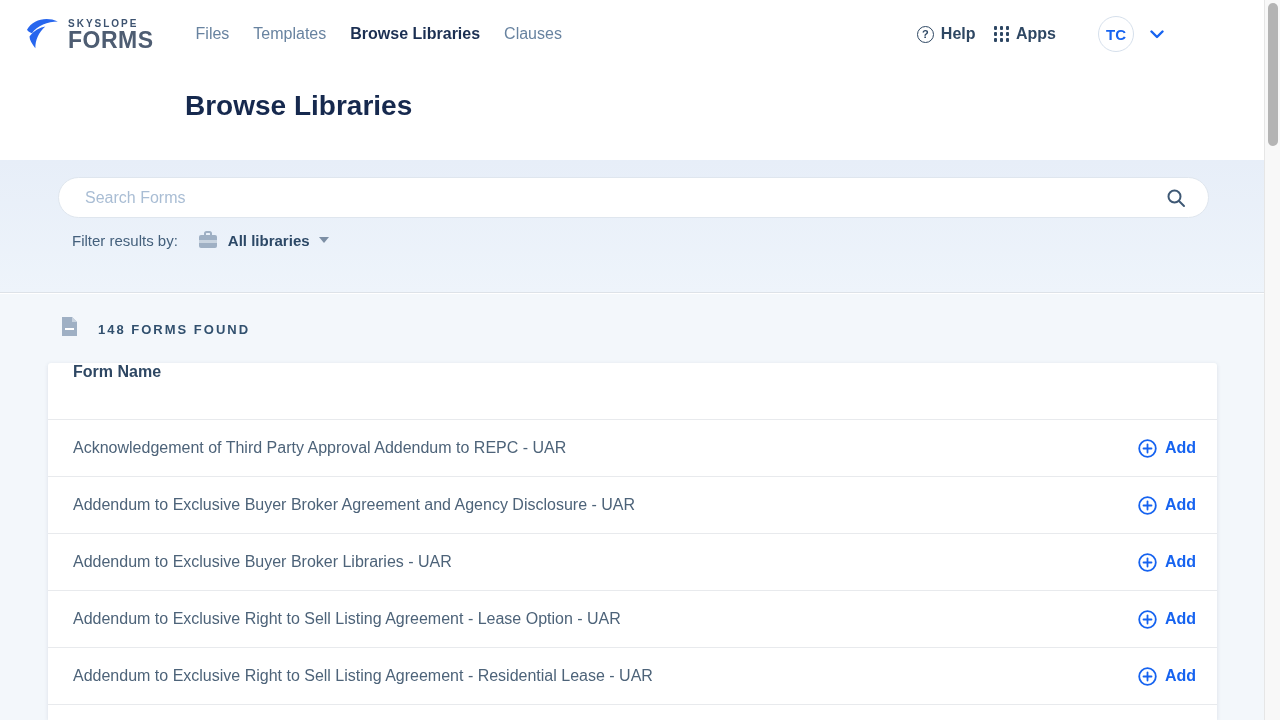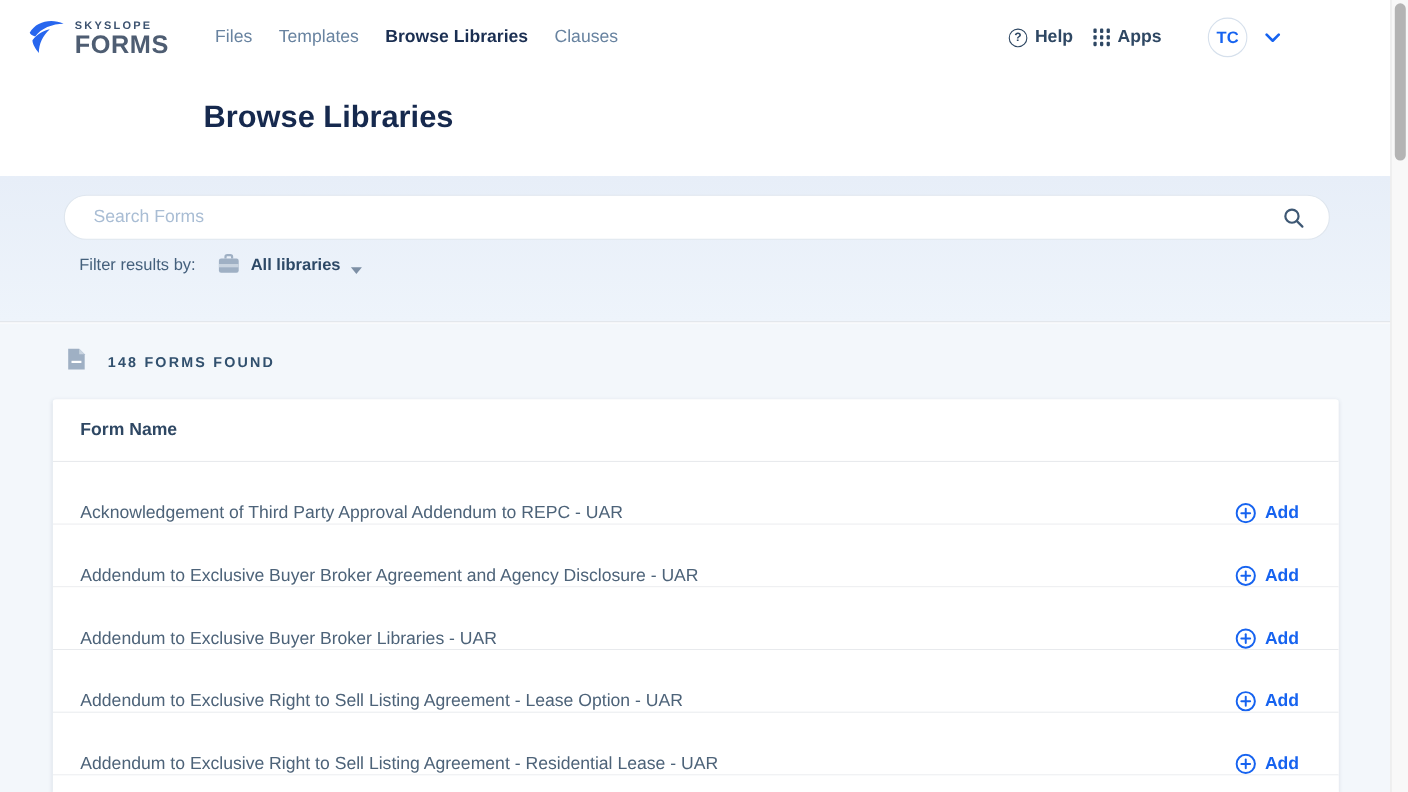--- a/index.html
+++ b/index.html
@@ -33,36 +33,36 @@
 
   
   .search-section { position:absolute; left:0; top:160px; width:1264px; height:133px;
     background:linear-gradient(#e7eef8,#eef4fb); border-bottom:1px solid #dde2e8; }
   .search-pill { position:absolute; left:58px; top:17px; width:1151px; height:41px; background:#fff;
     border:1px solid #dfe6ee; border-radius:21px; display:flex; align-items:center; }
   .search-input { flex:1; border:none; outline:none; background:transparent; font-size:16px;
     color:#3d5370; padding:0 10px 0 26px; font-family:"Liberation Sans", sans-serif; }
   .search-input::placeholder { color:#a9bdd4; }
   .search-icon { margin-right:22px; display:flex; cursor:pointer; }
-  .filter-row { position:absolute; left:72px; top:71px; display:flex; align-items:flex-end; }
+  .filter-row { position:absolute; left:72px; top:71px; display:flex; align-items:center; }
   .filter-label { font-size:15px; color:#44607c; }
   .briefcase { margin-left:20px; display:flex; cursor:pointer; }
   .filter-selected { margin-left:10px; font-size:15px; font-weight:bold; color:#2c4866; cursor:pointer; }
   .caret-down { margin-left:9px; width:0; height:0; border-left:5.5px solid transparent;
     border-right:5.5px solid transparent; border-top:6px solid #7d8fa5; cursor:pointer; }
 
   
   .list-section { position:absolute; left:0; top:294px; width:1264px; height:426px; background:#f3f7fb; }
   .found-row { position:absolute; left:61px; top:22px; display:flex; align-items:flex-end; }
   .found-text { margin-left:20px; font-size:13px; font-weight:bold; letter-spacing:2px; color:#31506e; }
   .card { position:absolute; left:48px; top:69px; width:1169px; height:357px; background:#fff;
     border-radius:3px 3px 0 0; box-shadow:0 1px 4px rgba(40,60,90,0.12); overflow:hidden; }
-  .thead { height:57px; display:flex; align-items:center; padding-left:25px;
+  .thead { height:57px; display:flex; align-items:flex-start; padding-left:25px;
     font-size:16px; font-weight:bold; color:#2e4763; border-bottom:1px solid #e8eaed; }
-  .trow { height:57px; display:flex; align-items:flex-end; padding:0 36px 0 25px;
+  .trow { height:57px; display:flex; align-items:center; padding:0 21px 0 25px;
     border-bottom:1px solid #e8eaed; background:#fff; }
   .trow-name { font-size:16px; color:#4d6379; flex:1; }
   .add-btn { display:flex; align-items:center; gap:8px; background:none; border:none; cursor:pointer;
     font-family:"Liberation Sans", sans-serif; font-size:16px; font-weight:bold; color:#1663f0; }
   .trow-partial { height:15px; background:#fff; }
 
   
   .scrollbar { position:absolute; right:0; top:0; width:16px; height:720px; background:#f8f8f8;
     border-left:1px solid #e6e6e6; }
   .scroll-thumb { position:absolute; left:3px; top:3px; width:10px; height:143px; background:#b4b4b4;

